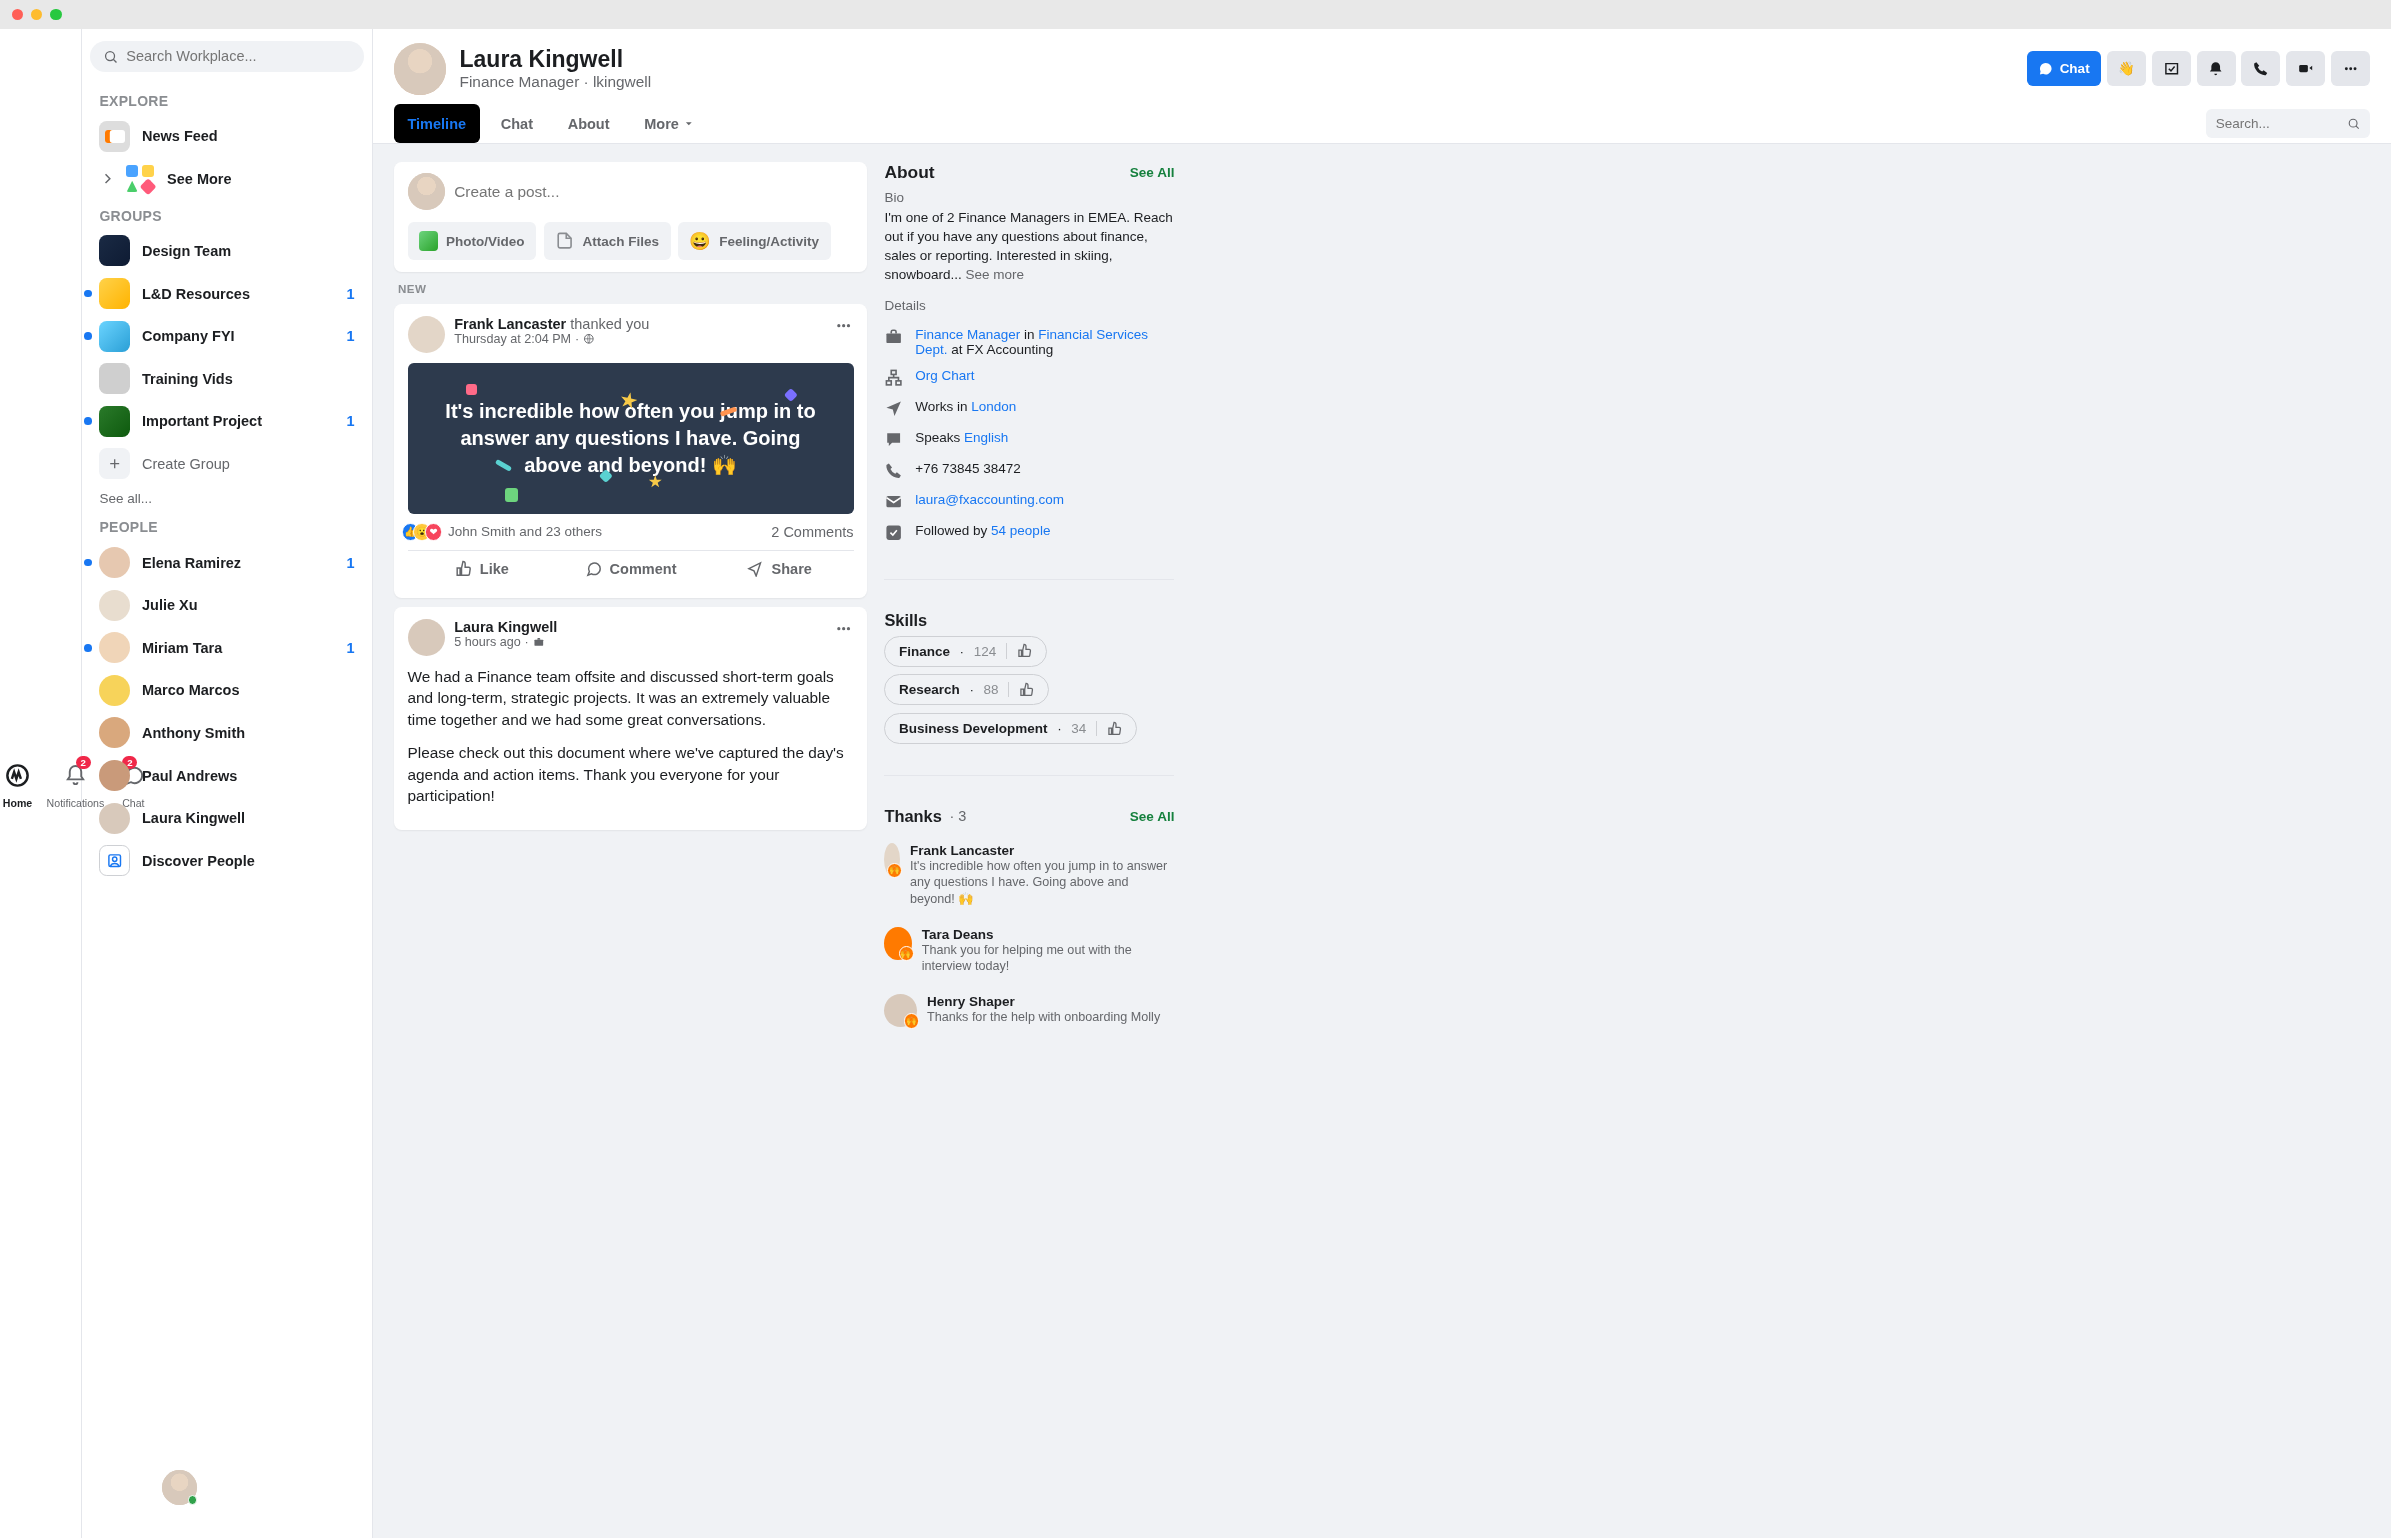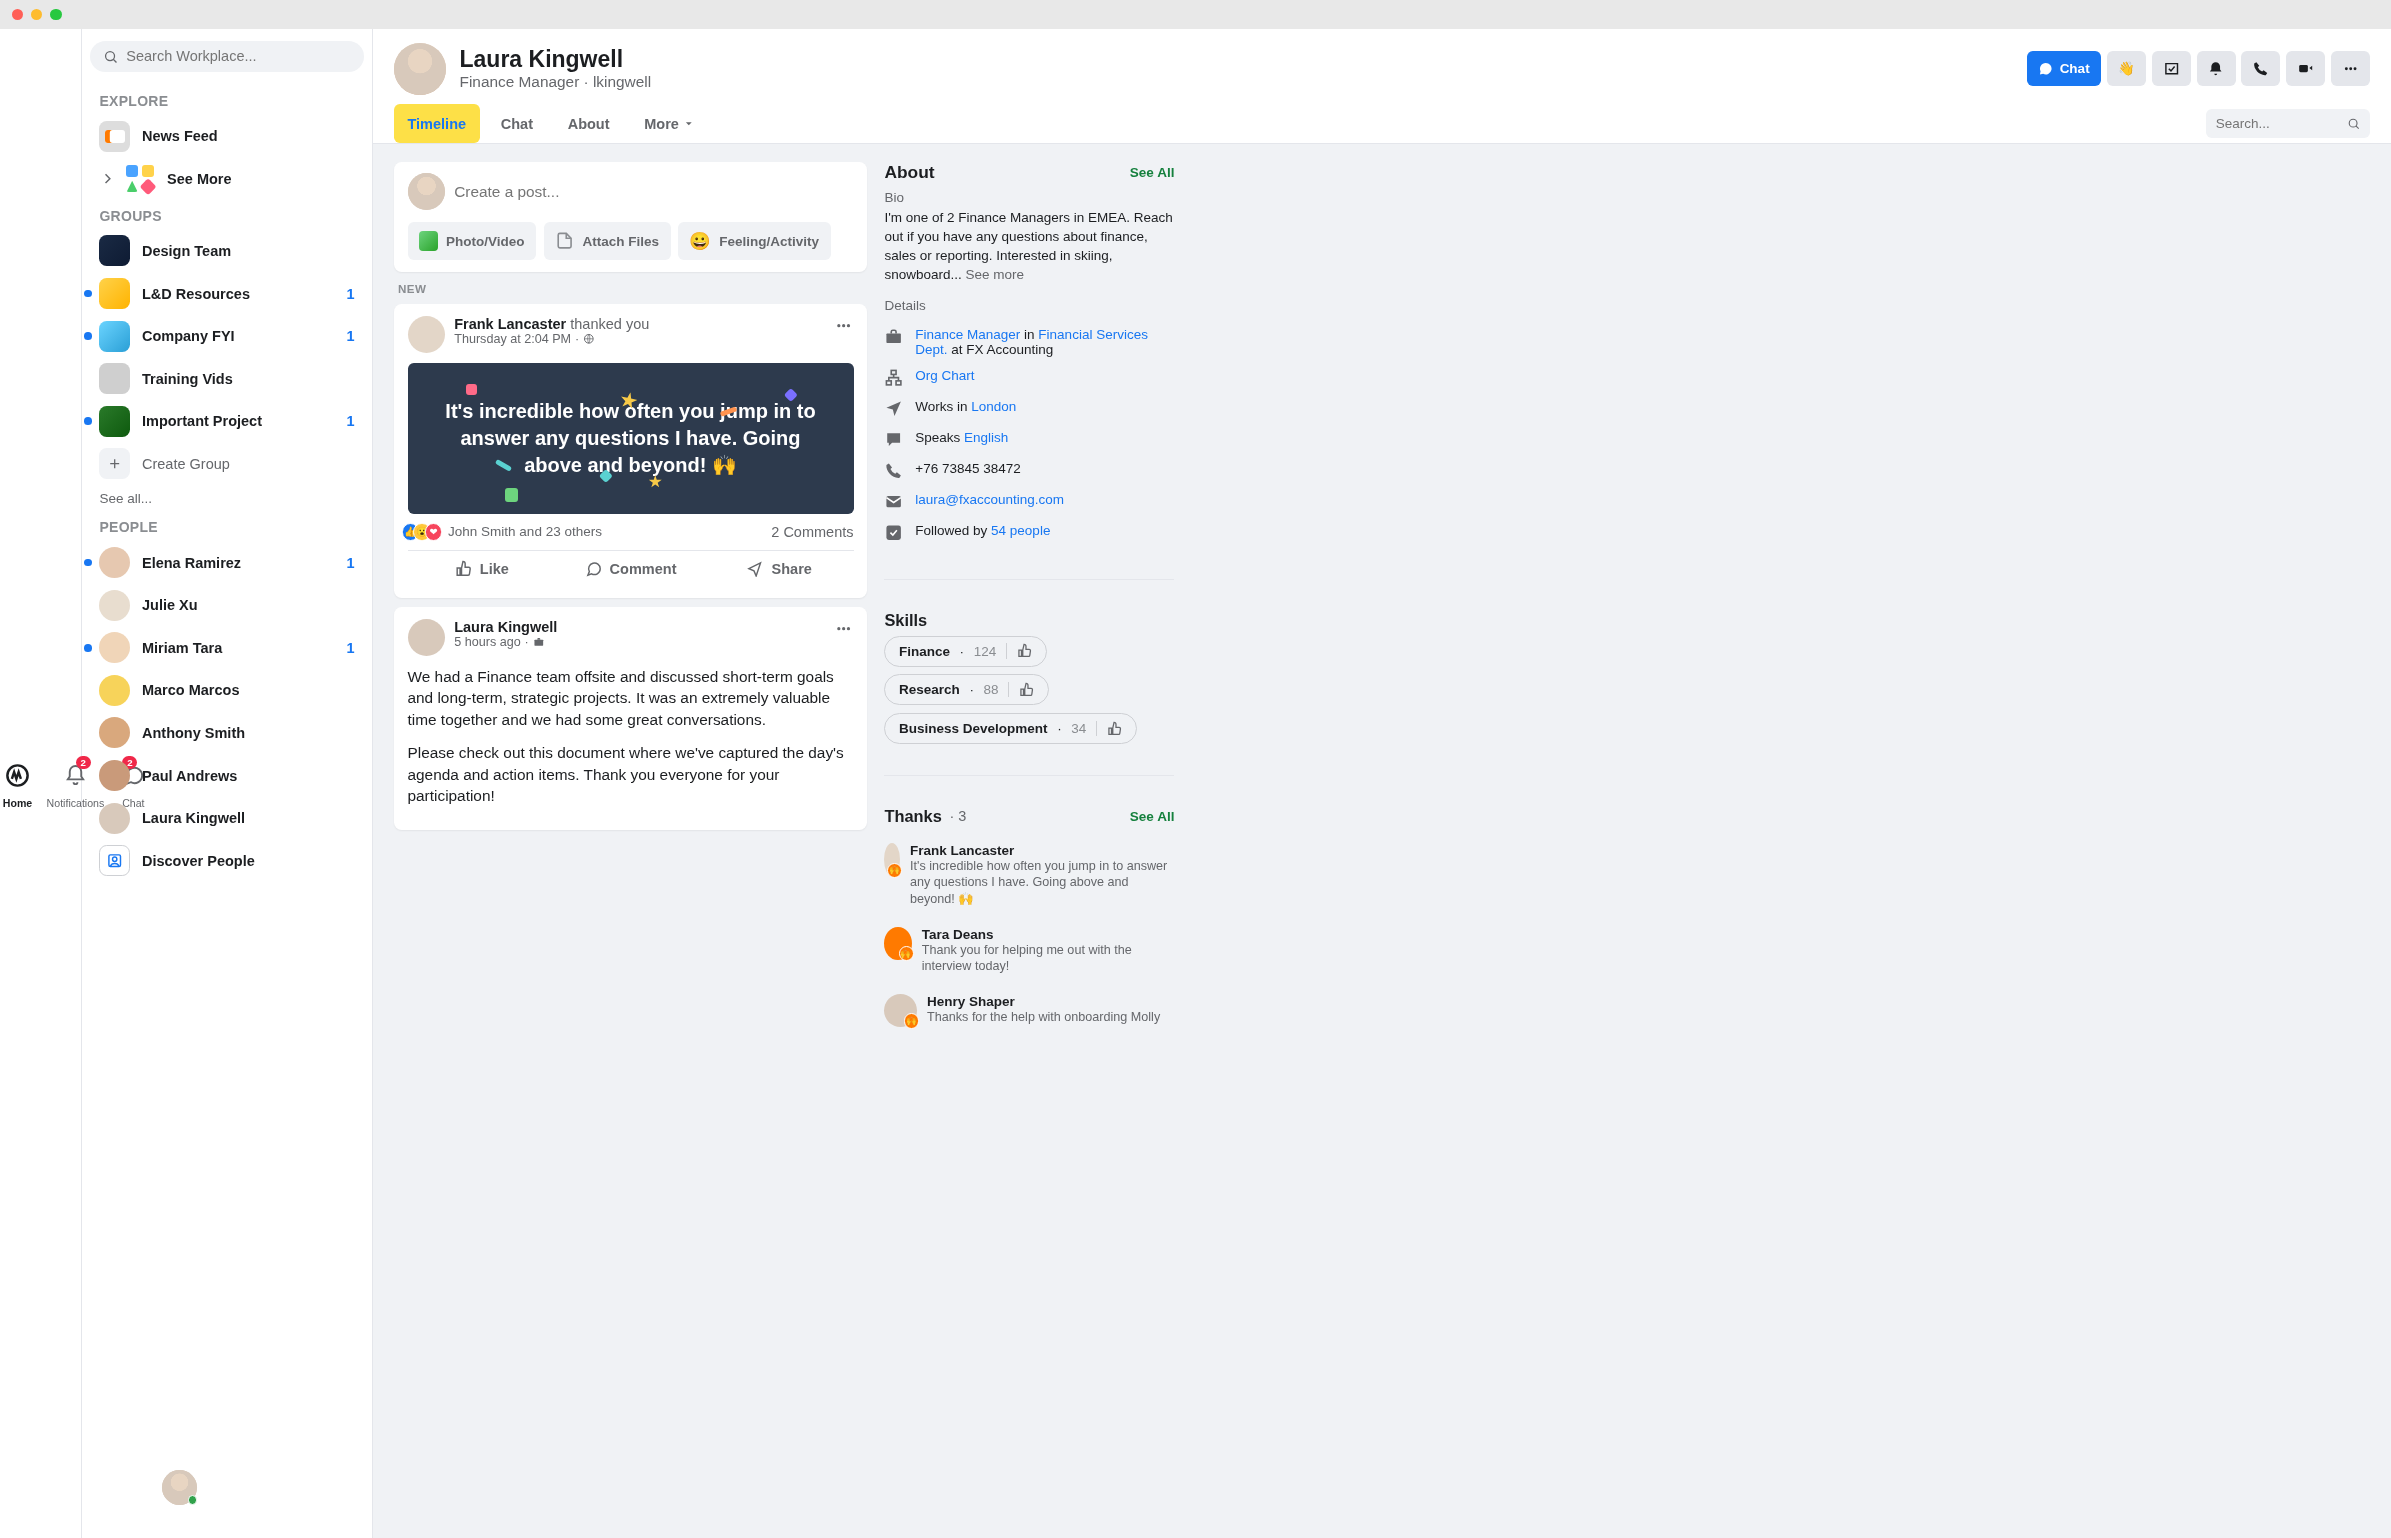--- a/index.html
+++ b/index.html
@@ -55,21 +55,21 @@
 .avatar-lg { width:52px; height:52px; border-radius:50%; background:#d8c9bb; overflow:hidden; }
 .avatar-lg::after{content:"";display:block;width:100%;height:100%;background:radial-gradient(circle at 50% 35%, #e8d5c2 28%, #d8c9bb 29%),linear-gradient(#e8d5c2,#cfa98e);}
 .profile-name { font-size:23px; font-weight:800; }
 .profile-sub { color:#65676b; font-size:15.4px; }
 .profile-actions { margin-left:auto; display:flex; gap:5.8px; }
 .btn { border:none; border-radius:5.8px; padding:8.7px 11.6px; font-weight:600; cursor:pointer; display:flex; align-items:center; gap:5.8px; font-size:13.5px;}
 .btn-primary { background:#1877f2; color:#fff; }
 .btn-gray { background:#e4e6eb; color:#1c1e21; width:39px; justify-content:center; padding:8.7px 0;}
 .tabs-row { display:flex; align-items:center; gap:7.7px; margin-top:9.7px; }
 .tab { padding:11.6px 13.5px; color:#65676b; font-weight:600; border-radius:5.8px; cursor:pointer; display:flex; align-items:center; gap:3.9px;}
-.tab.active { color:#1877f2; background:#fde047; border-radius:5.8px;}
+.tab.active { color:#1877f2; background:#000000; border-radius:5.8px;}
 .tab-search { margin-left:auto; background:#f0f2f5; border-radius:5.8px; display:flex; align-items:center; padding:6.8px 9.7px; width:164px; gap:5.8px;}
 .tab-search input { border:none; background:transparent; outline:none; width:100%; font-size:13.5px;}
 
 .content-row { display:flex; gap:17.4px; padding:17.4px 21px; overflow-y:auto; flex:1; background:#f0f2f5;}
 .feed-col { width:473px; display:flex; flex-direction:column; gap:9.7px;}
 .side-col { flex:1; max-width:290px; display:flex; flex-direction:column; gap:17.4px;}
 
 .card { background:#fff; border-radius:7.7px; box-shadow:0 1px 1.9px rgba(0,0,0,.06); padding:11.6px 13.5px; }
 
 .composer .row1 { display:flex; align-items:center; gap:9.7px; }

